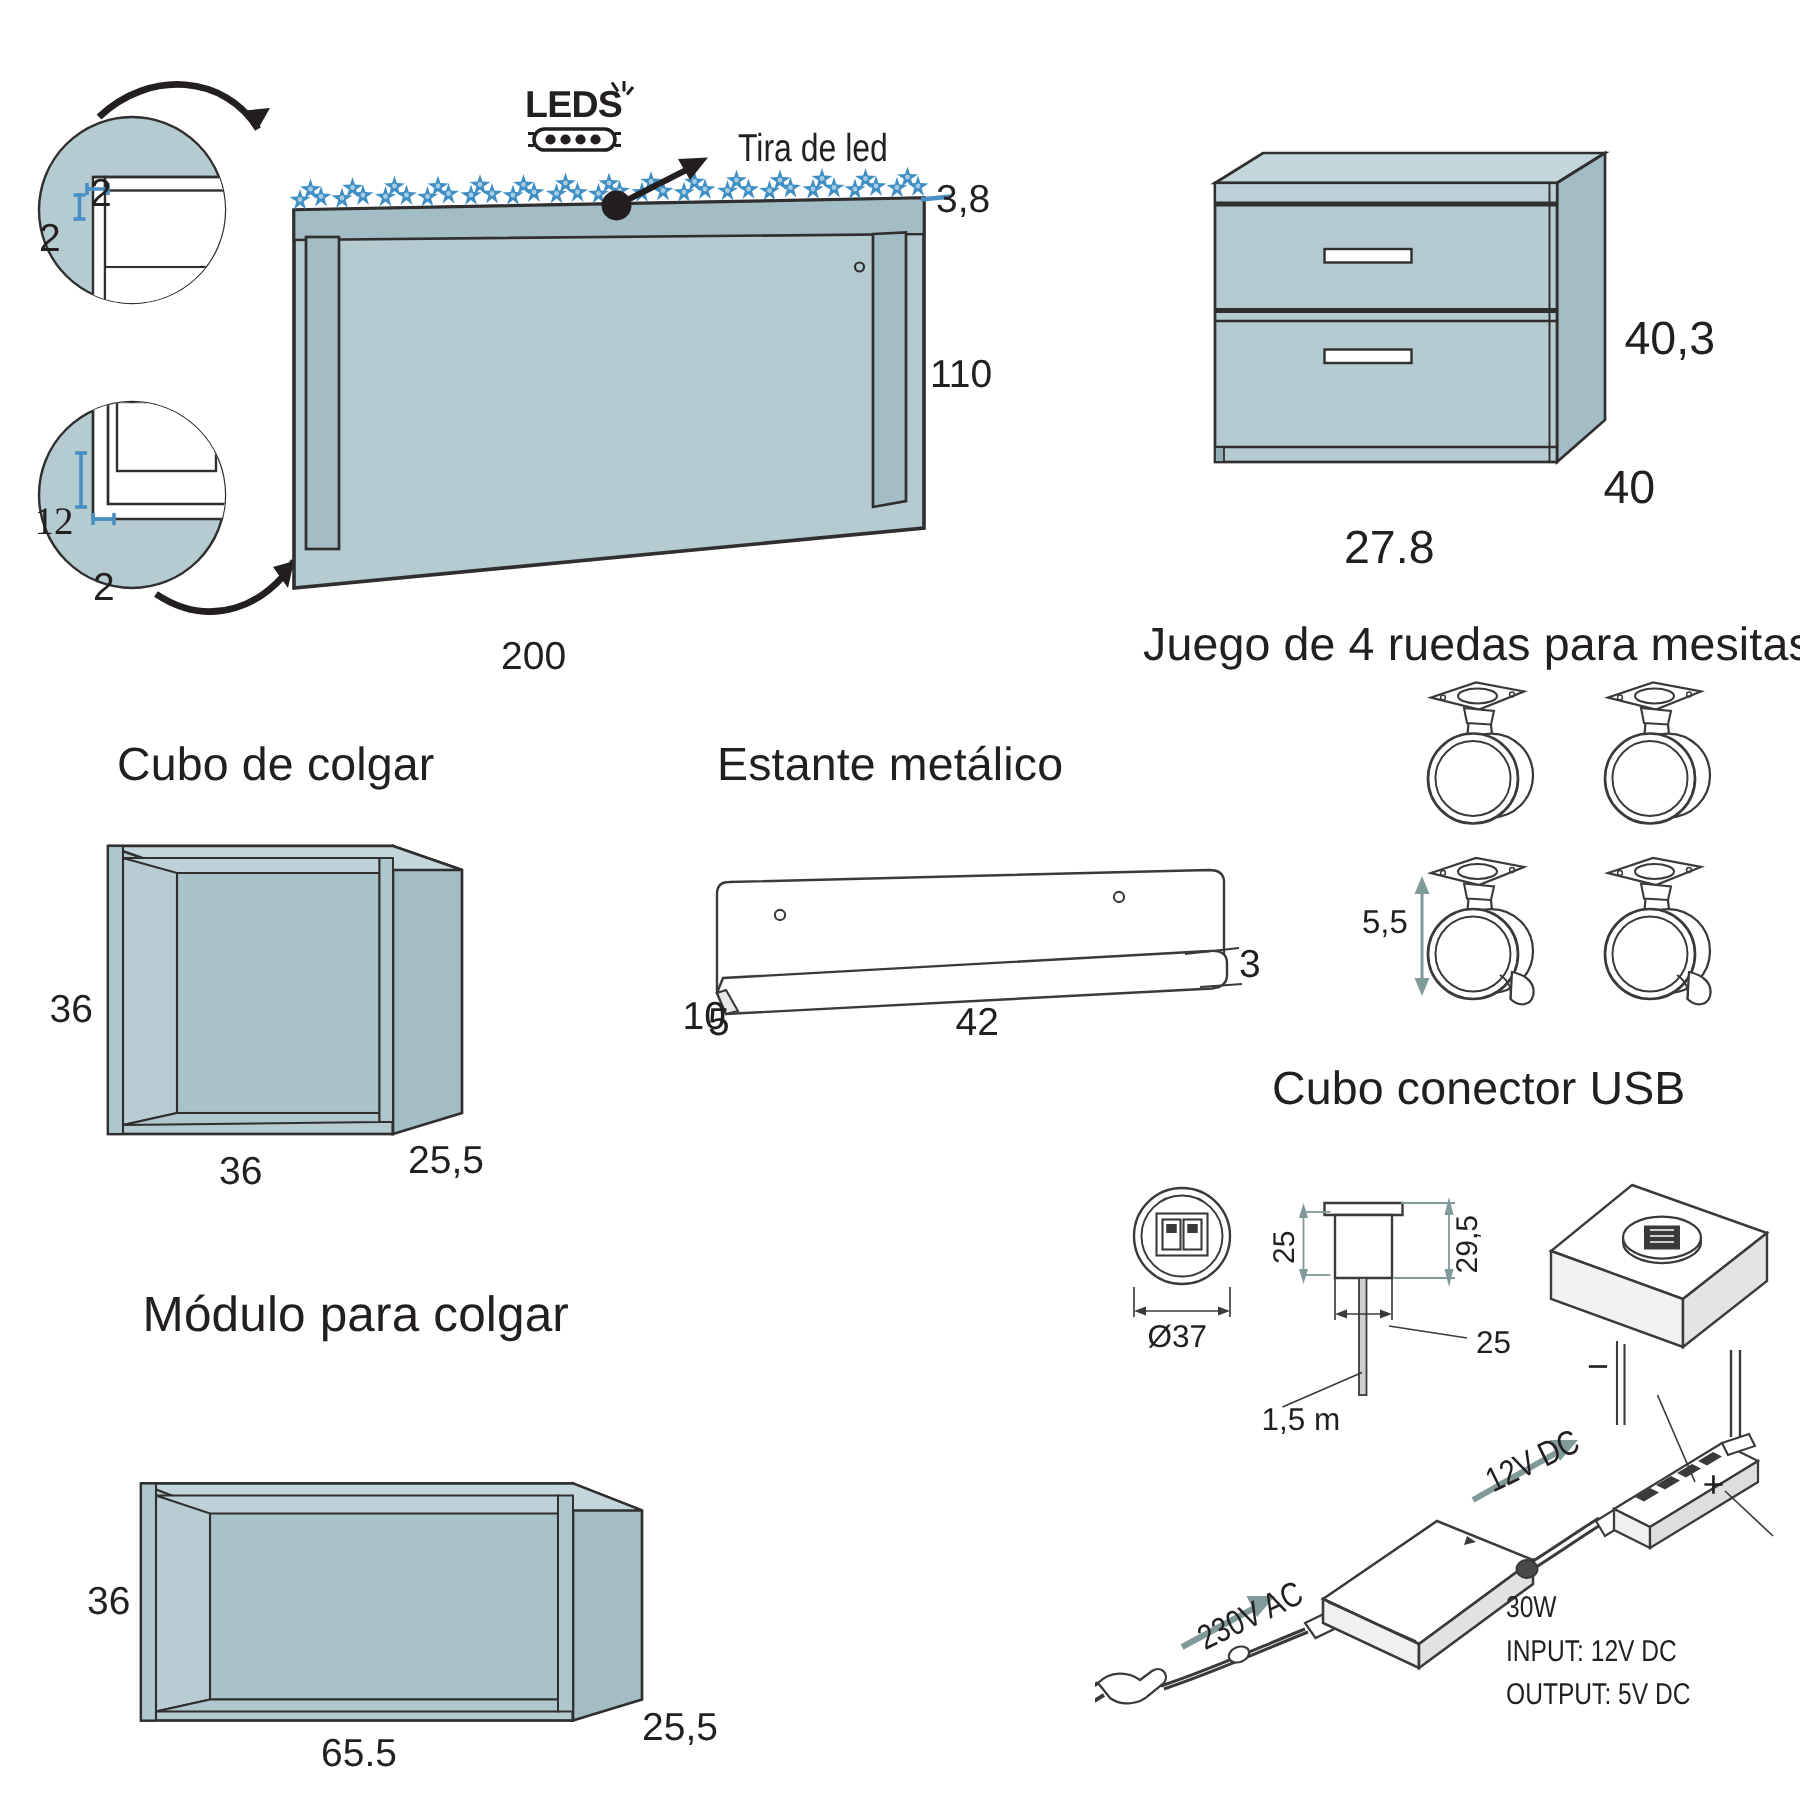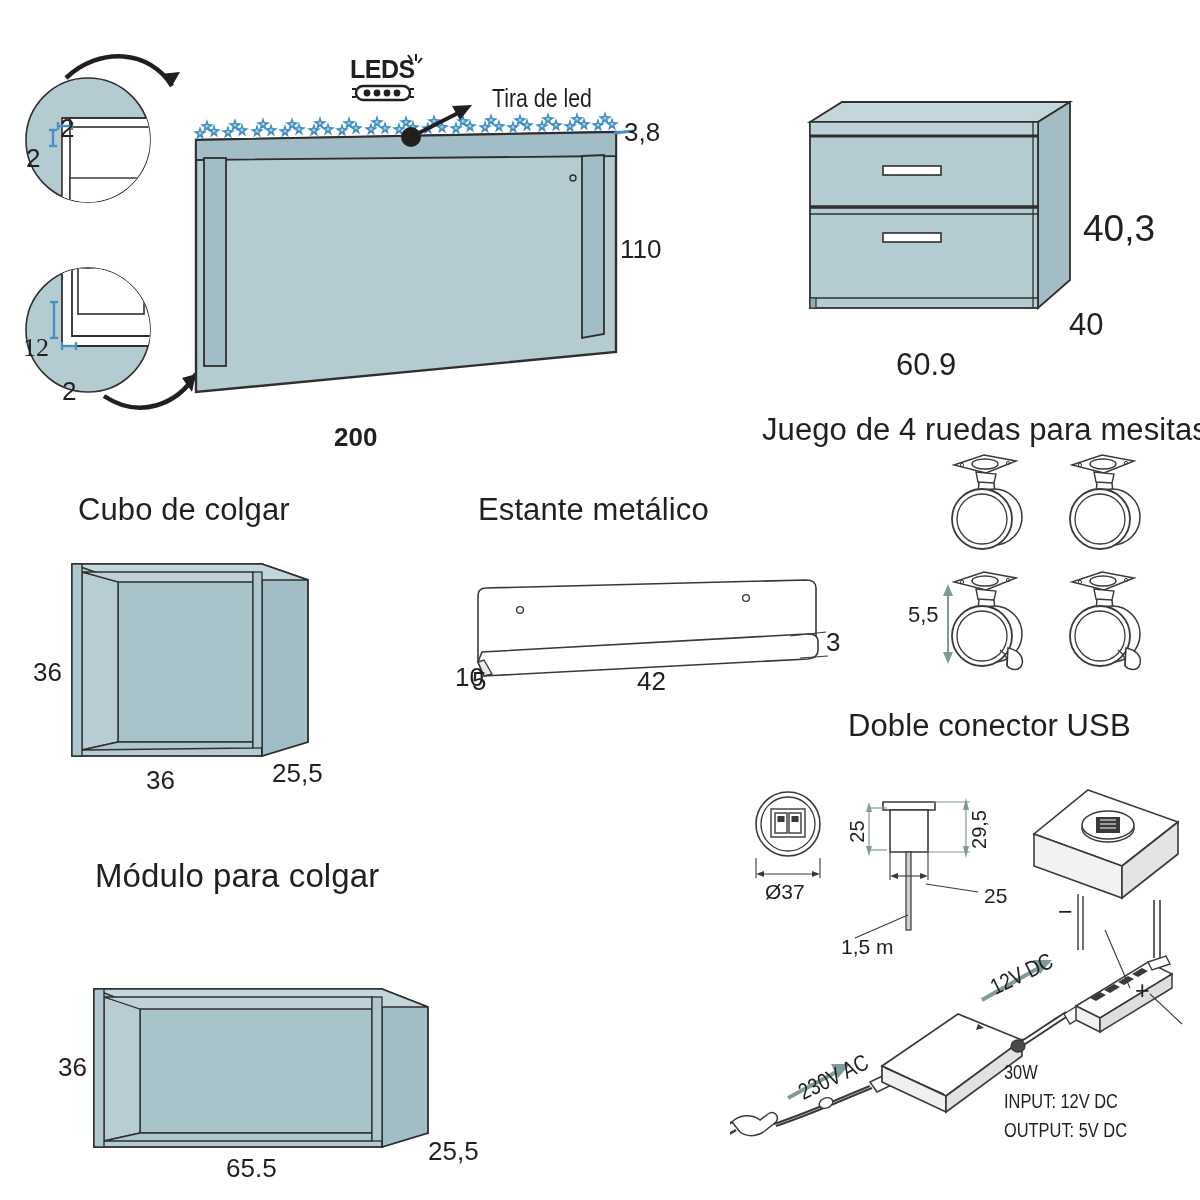--- a/index.html
+++ b/index.html
@@ -161,21 +161,21 @@
     <path d="M472,105 L452,106 L460,120 Z" fill="#231f20"></path>
 
     <g stroke="#4a90c4" stroke-width="3">
       <line x1="614" y1="133" x2="634" y2="131"></line>
     </g>
   </svg>
 </div>
 
 <div class="abs dim" style="left:624px;top:117px;">3,8</div>
 <div class="abs dim" style="left:620px;top:234px;">110</div>
-<div class="abs dim" style="left:334px;top:422px;font-weight:bold;text-align:right;">200</div>
+<div class="abs dim" style="left:334px;top:422px;font-weight:normal;text-align:right;">200</div>
 
 <div class="abs dim" style="left:60px;top:113px;">2</div>
 <div class="abs dim" style="left:26px;top:143px;">2</div>
 <div class="abs dim" style="left:23px;top:333px;font-family:Liberation Serif, serif;">12</div>
 <div class="abs dim" style="left:62px;top:376px;">2</div>
 
 <div class="abs" style="left:348px;top:52px;width:90px;height:56px;">
   <svg width="90" height="56" viewBox="0 0 90 56">
     <text x="2" y="26" font-family="Liberation Sans, sans-serif" font-size="25" font-weight="bold" fill="#231f20" letter-spacing="-0.5">LEDS</text>
     <g stroke="#231f20" stroke-width="2" fill="none">
@@ -219,23 +219,23 @@
 
     <line x1="253" y1="32" x2="253" y2="218" stroke="#2f2f2f" stroke-width="1.3"></line>
 
     <rect x="103" y="76" width="58" height="9" fill="#ffffff" stroke="#2f2f2f" stroke-width="1.6"></rect>
     <rect x="103" y="143" width="58" height="9" fill="#ffffff" stroke="#2f2f2f" stroke-width="1.6"></rect>
 
     <path d="M30,208 L36,208 L36,218 L30,218 Z" fill="#93adb6" stroke="#2f2f2f" stroke-width="1.2"></path>
   </svg>
 </div>
 
-<div class="abs dim" style="left:1083px;top:208px;font-size:37px;">40,3</div>
+<div class="abs dim" style="left:1083px;top:208px;font-size:31px;">40,3</div>
 <div class="abs dim" style="left:1069px;top:307px;font-size:31px;">40</div>
-<div class="abs dim" style="left:896px;top:347px;font-size:31px;">60.9</div>
+<div class="abs dim" style="left:896px;top:347px;font-size:31px;">27.8</div>
 
 <div class="abs title" style="left:762px;top:412px;">Juego de 4 ruedas para mesitas</div>
 
 <div class="abs" style="left:900px;top:450px;width:300px;height:230px;">
   <svg width="300" height="230" viewBox="0 0 300 230">
     <defs>
       <g id="caster">
 
         <path d="M4,10 L34,0 L66,6 L36,18 Z" fill="#ffffff" stroke="#3a3a3a" stroke-width="1.5"></path>
         <ellipse cx="35" cy="9" rx="13" ry="5" fill="#ffffff" stroke="#3a3a3a" stroke-width="1.4"></ellipse>
@@ -328,21 +328,21 @@
       <line x1="330" y1="88" x2="358" y2="86"></line>
     </g>
   </svg>
 </div>
 
 <div class="abs dim" style="left:455px;top:618px;margin-top:44px;">10</div>
 <div class="abs dim" style="left:472px;top:666px;">5</div>
 <div class="abs dim" style="left:637px;top:666px;">42</div>
 <div class="abs dim" style="left:826px;top:627px;">3</div>
 
-<div class="abs title" style="left:848px;top:708px;">Doble conector USB</div>
+<div class="abs title" style="left:848px;top:708px;">Cubo conector USB</div>
 
 <div class="abs" style="left:730px;top:780px;width:290px;height:180px;">
   <svg width="290" height="180" viewBox="0 0 290 180">
 
     <circle cx="58" cy="44" r="32" fill="#ffffff" stroke="#3a3a3a" stroke-width="1.6"></circle>
     <circle cx="58" cy="44" r="27" fill="#ffffff" stroke="#3a3a3a" stroke-width="1.3"></circle>
     <rect x="41" y="29" width="34" height="28" fill="#ffffff" stroke="#3a3a3a" stroke-width="1.4"></rect>
     <g>
       <rect x="45" y="33" width="12" height="20" fill="#ffffff" stroke="#3a3a3a" stroke-width="1.4"></rect>
       <rect x="47.5" y="36" width="7" height="6" fill="#3a3a3a"></rect>
@@ -498,14 +498,14 @@
 
     <path d="M16,156 L52,148 L284,148 L284,156 Z" fill="#aec6ce" stroke="#2f2f2f" stroke-width="1.3"></path>
 
     <rect x="6" y="4" width="10" height="158" fill="#aec6ce" stroke="#2f2f2f" stroke-width="1.4"></rect>
 
     <rect x="284" y="12" width="10" height="144" fill="#aec6ce" stroke="#2f2f2f" stroke-width="1.3"></rect>
   </svg>
 </div>
 
 <div class="abs dim" style="left:58px;top:1052px;">36</div>
-<div class="abs dim" style="left:226px;top:1153px;text-align:center;">65.5</div>
+<div class="abs dim" style="left:214px;top:1153px;text-align:center;">65.5</div>
 <div class="abs dim" style="left:428px;top:1136px;">25,5</div>
 
 </body></html>

